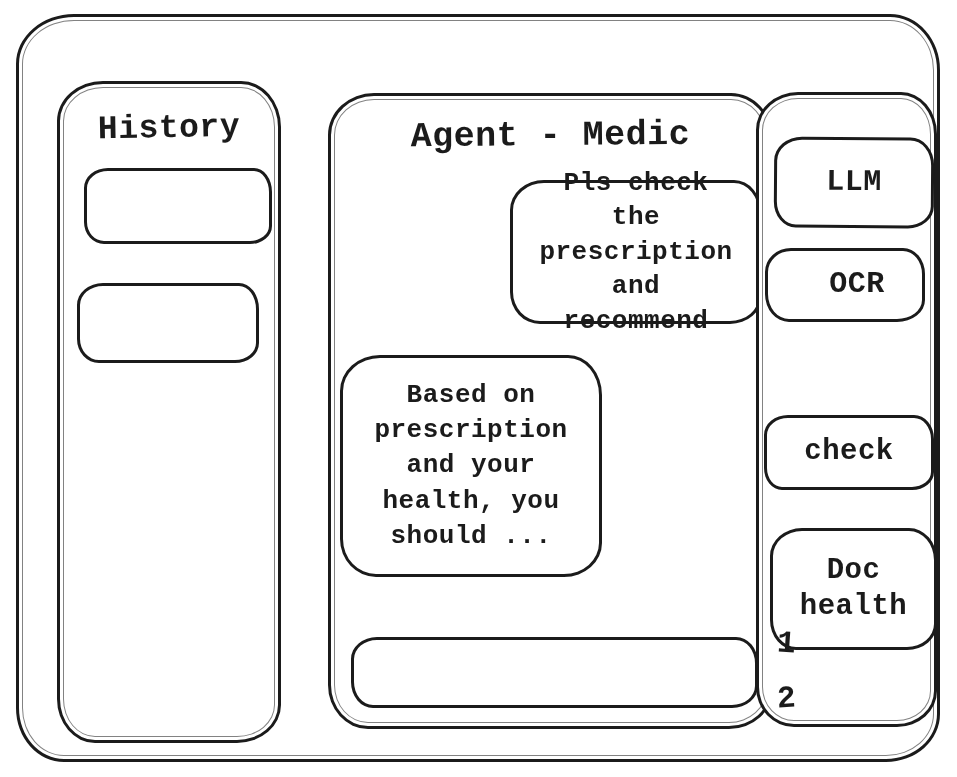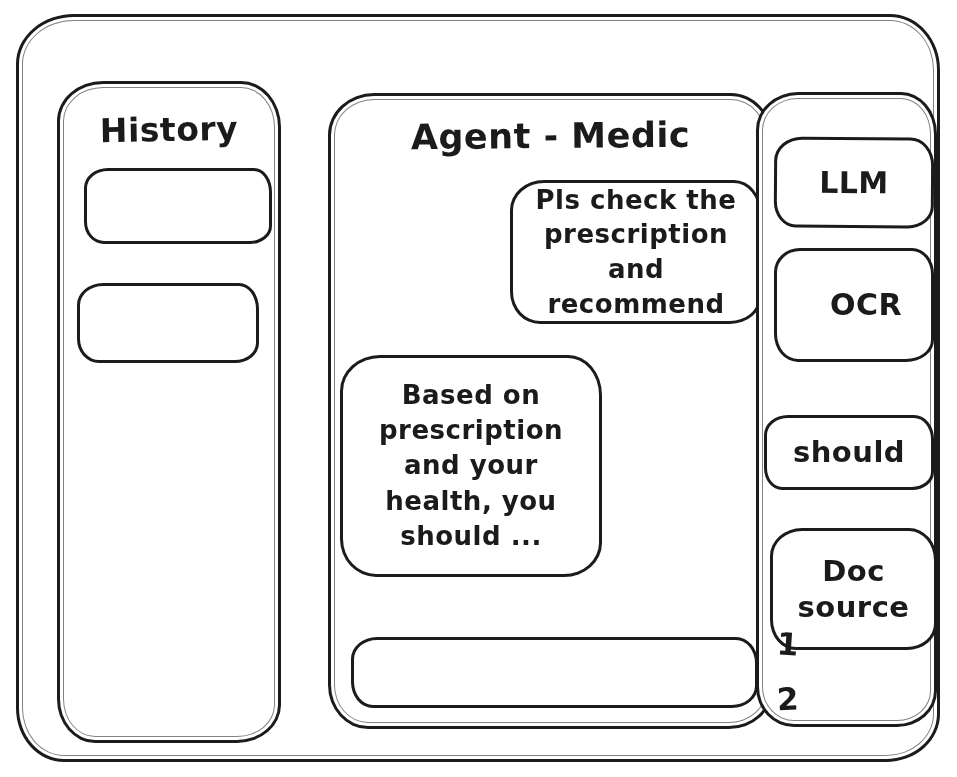--- a/index.html
+++ b/index.html
@@ -38,20 +38,21 @@
     align-items: center;
     justify-content: center;
     text-align: center;
   }
 
   
   .frame {
     left: 16px; top: 14px; width: 924px; height: 748px;
     border-width: 3.5px;
     border-radius: 58px 50px 54px 48px / 50px 56px 48px 54px;
+    font-family: Liberation Mono, monospace;
   }
 
   
   .sidebar {
     left: 38px; top: 64px; width: 224px; height: 662px;
     border-radius: 46px 40px 44px 38px / 40px 46px 38px 44px;
   }
   .sidebar-title {
     position: absolute;
     top: 26px; left: 0; width: 100%;
@@ -110,21 +111,21 @@
     font-size: 30px;
     cursor: pointer;
     line-height: 1.25;
   }
   .btn-llm {
     left: 15px; top: 42px; width: 160px; height: 91px;
     border-radius: 28px 24px 26px 22px / 24px 28px 22px 26px;
     transform: rotate(0.4deg);
   }
   .btn-ocr {
-    left: 15px; top: 153px; width: 160px; height: 114px;
+    left: 6px; top: 153px; width: 160px; height: 74px;
     border-radius: 26px 22px 28px 24px / 24px 26px 22px 28px;
     padding-left: 24px;
   }
   .btn-params {
     left: 5px; top: 320px; width: 170px; height: 75px;
     border-radius: 24px 20px 22px 18px / 20px 24px 18px 22px;
     font-size: 29px;
   }
   .btn-doc {
     left: 11px; top: 433px; width: 167px; height: 122px;
@@ -162,23 +163,23 @@
       <div class="sketch hand center-text assistant-bubble">Based on prescription and your health, you should ...</div>
 
       <div class="sketch chat-input"></div>
     </div>
 
     <div class="sketch double tools-panel">
       <div class="sketch hand center-text tool-btn btn-llm">LLM</div>
 
       <div class="sketch hand center-text tool-btn btn-ocr">OCR</div>
 
-      <div class="sketch hand center-text tool-btn btn-params">should</div>
+      <div class="sketch hand center-text tool-btn btn-params">check</div>
 
-      <div class="sketch hand center-text tool-btn btn-doc">Doc source</div>
+      <div class="sketch hand center-text tool-btn btn-doc">Doc health</div>
 
       <div class="hand doc-num doc-num-1">1</div>
 
       <div class="hand doc-num doc-num-2">2</div>
     </div>
 
   </div>
 </div>
 
 </body></html>

